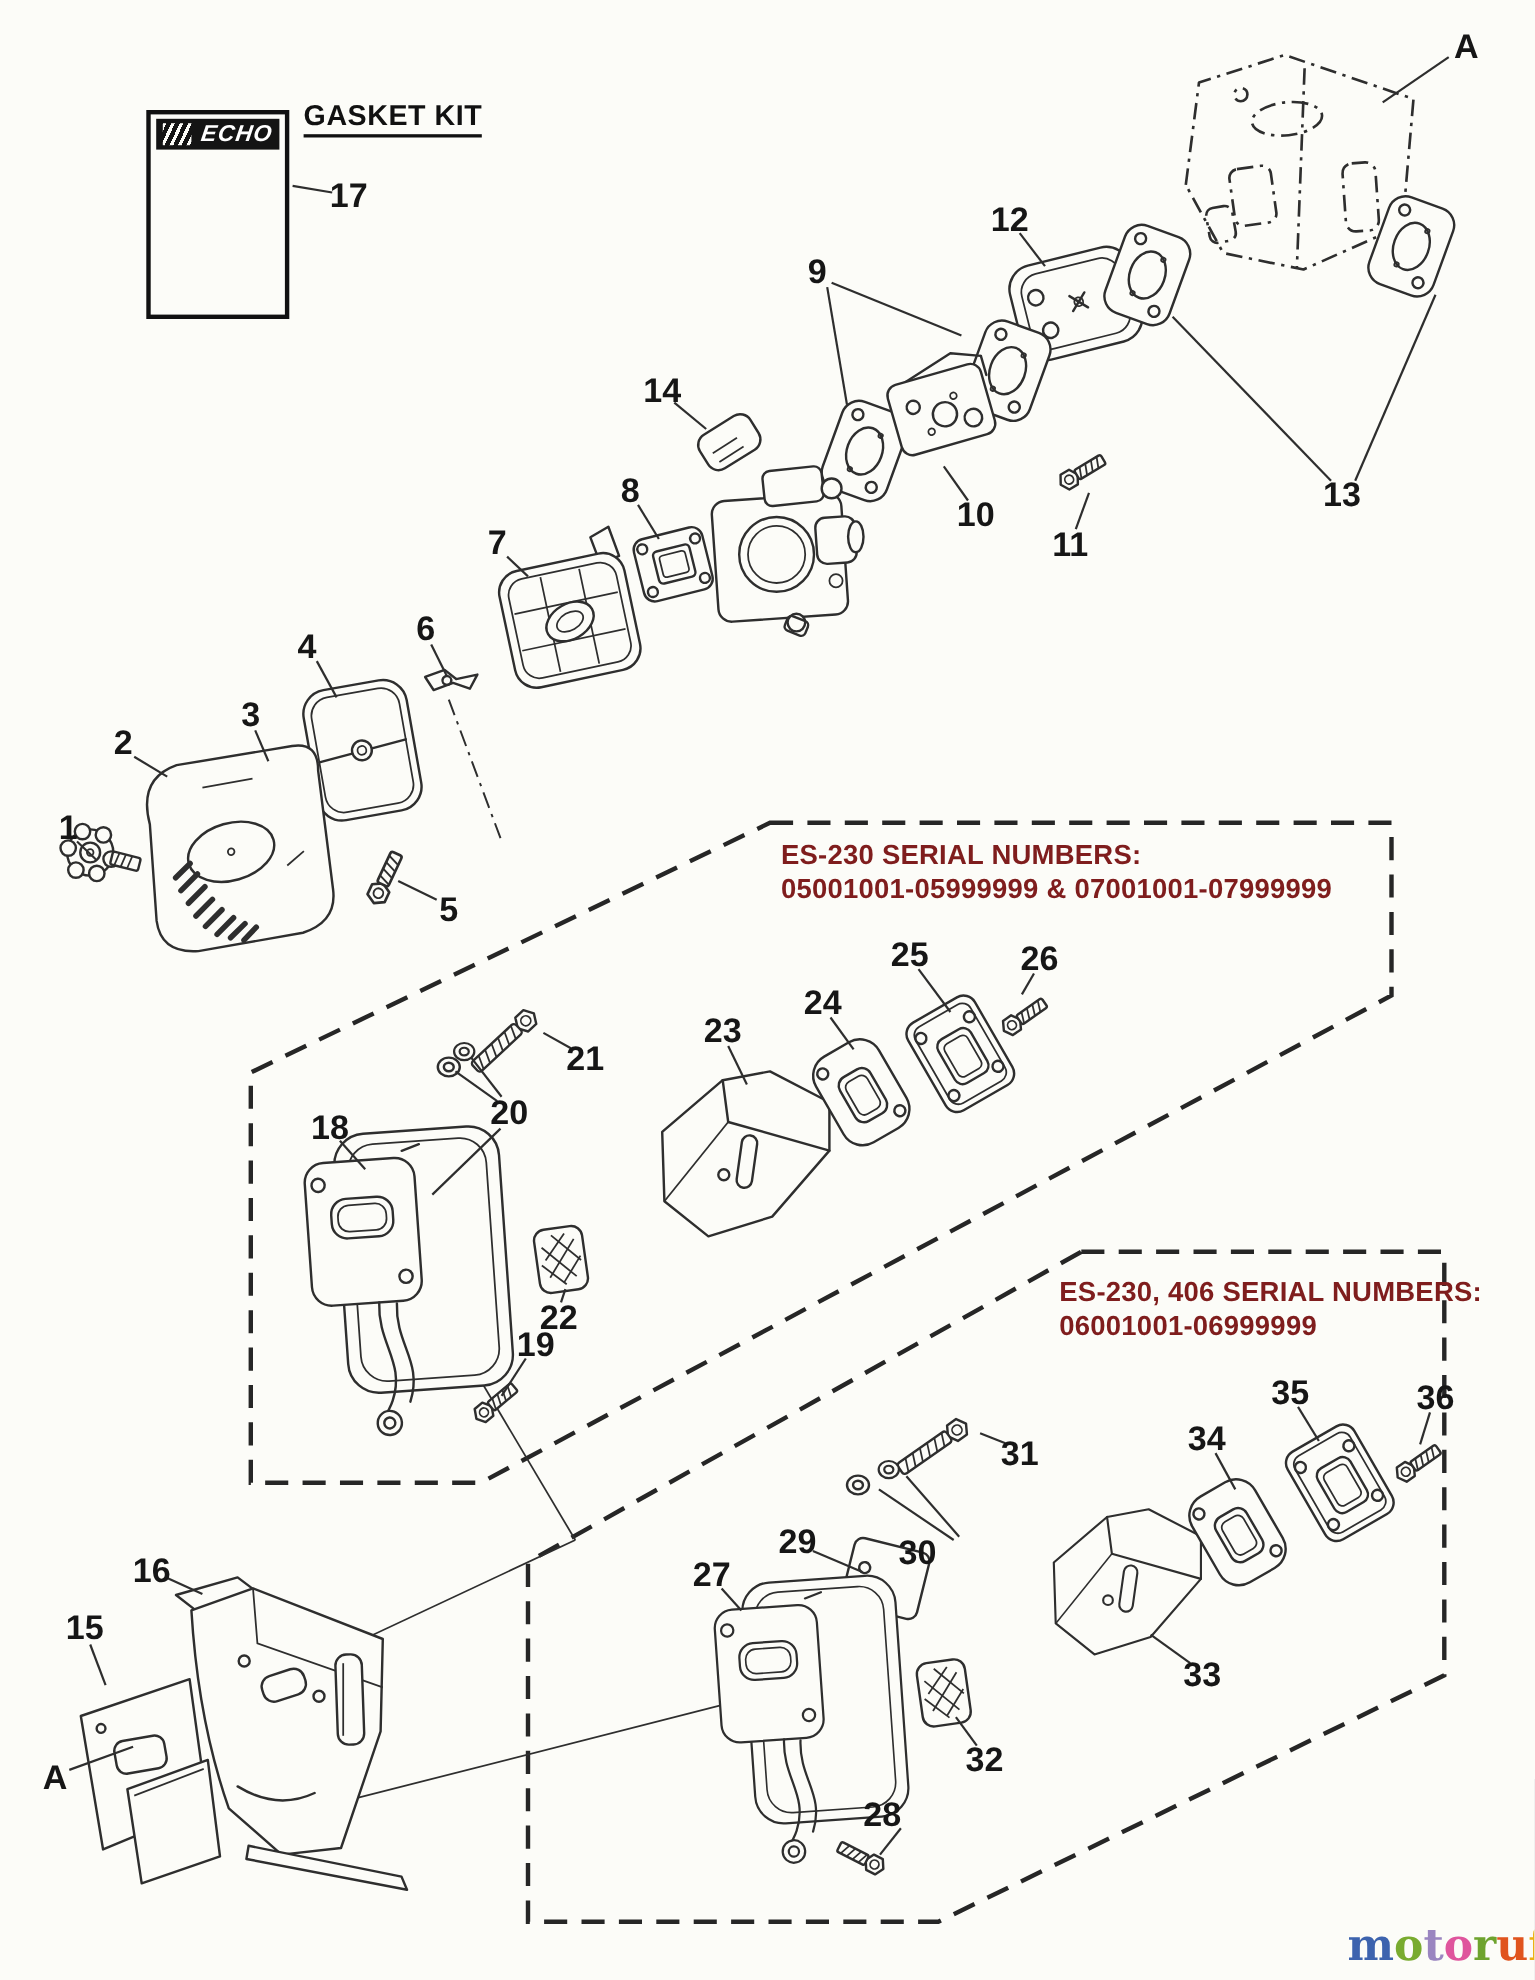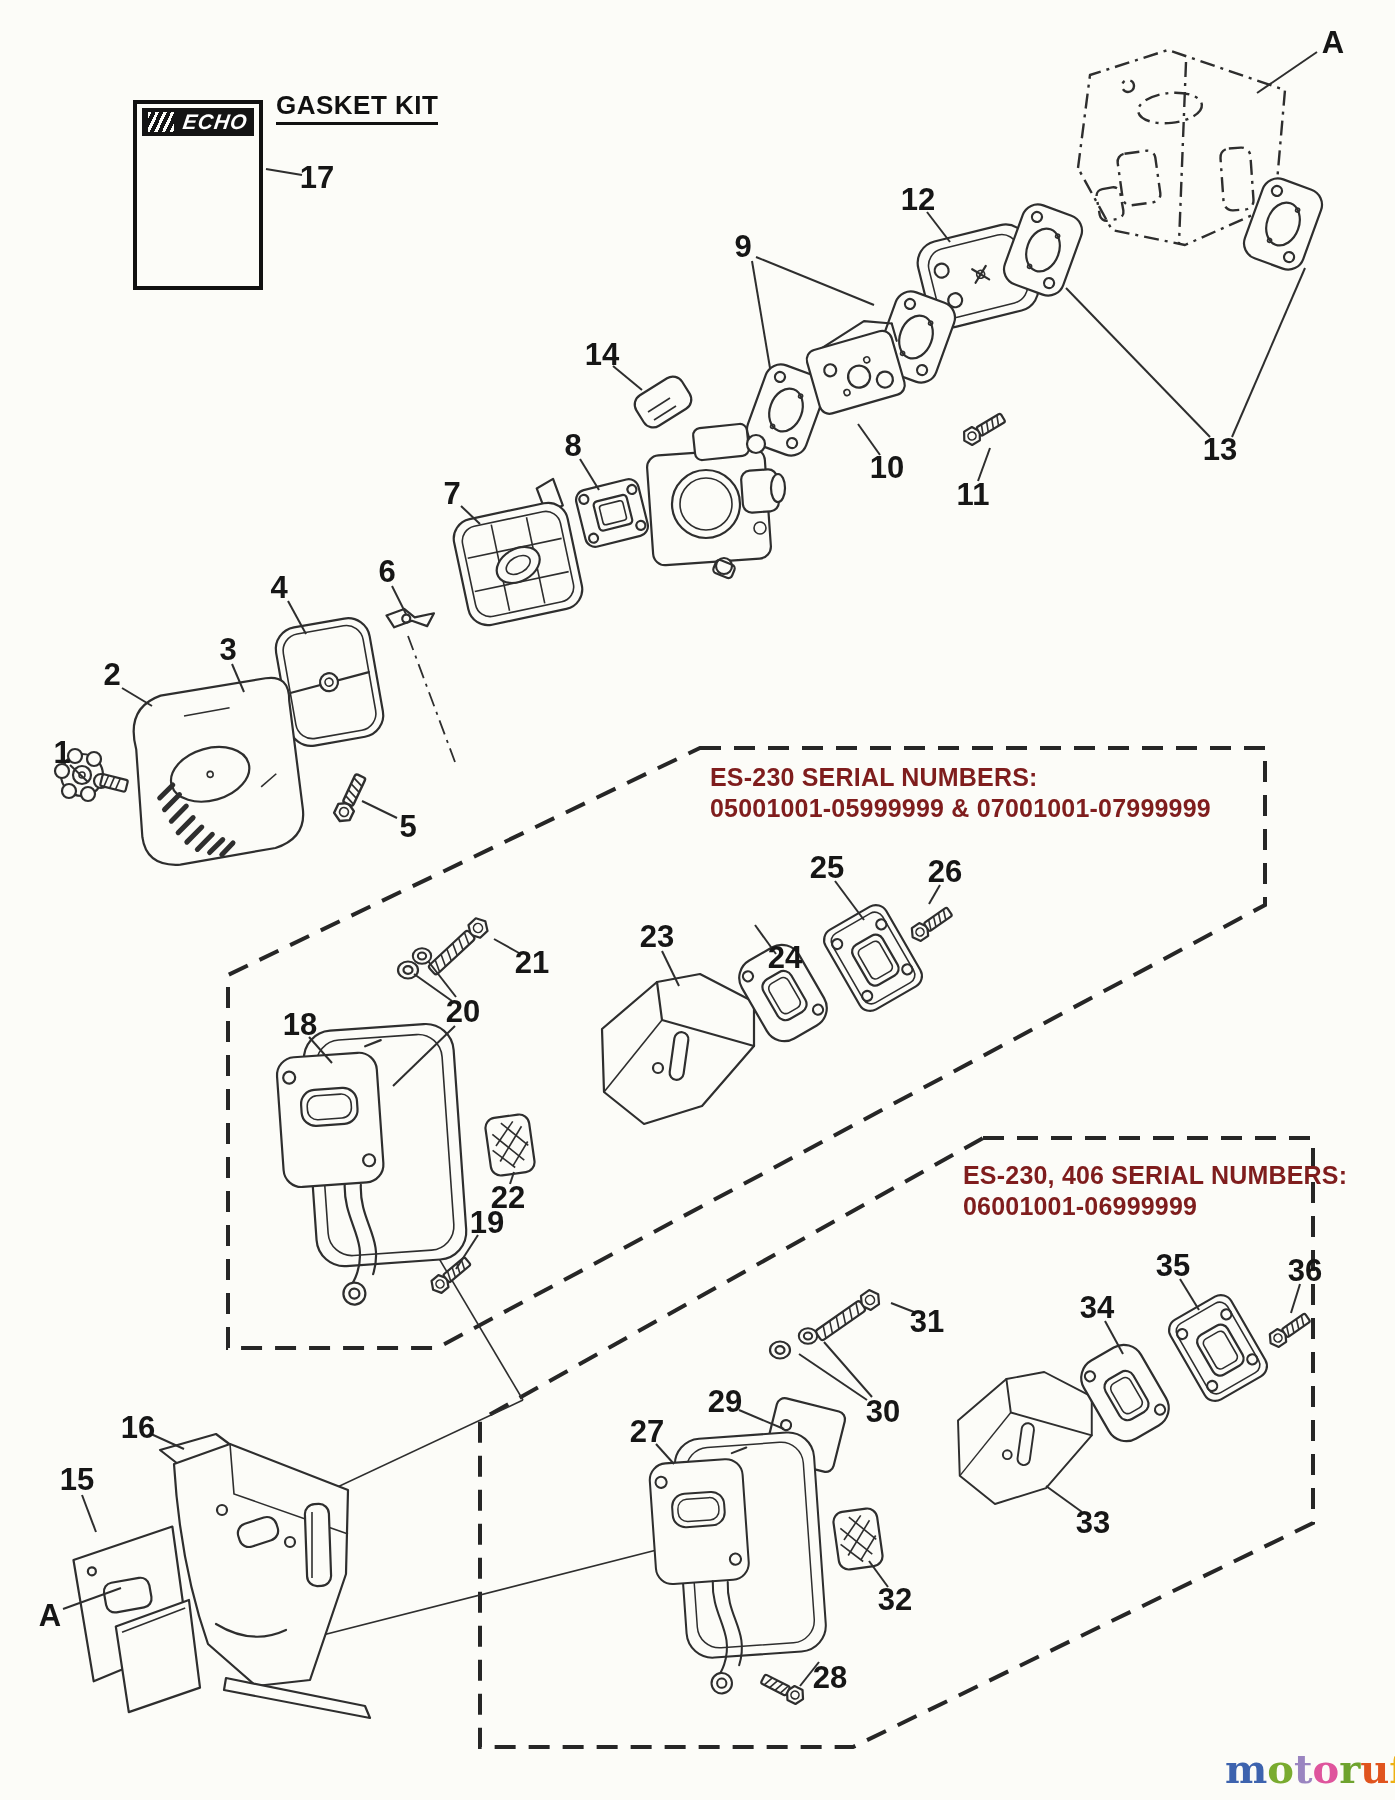--- a/index.html
+++ b/index.html
@@ -402,27 +402,27 @@
       <div class="plabel" style="left: 602px; top: 355px;">14</div>
       <div class="plabel" style="left: 77px; top: 1480px;">15</div>
       <div class="plabel" style="left: 138px; top: 1428px;">16</div>
       <div class="plabel" style="left: 317px; top: 178px;">17</div>
       <div class="plabel" style="left: 300px; top: 1025px;">18</div>
       <div class="plabel" style="left: 487px; top: 1223px;">19</div>
       <div class="plabel" style="left: 463px; top: 1012px;">20</div>
       <div class="plabel" style="left: 532px; top: 963px;">21</div>
       <div class="plabel" style="left: 508px; top: 1198px;">22</div>
       <div class="plabel" style="left: 657px; top: 937px;">23</div>
-      <div class="plabel" style="left: 785px; top: 912px; margin-top: 46px;">24</div>
+      <div class="plabel" style="left: 748px; top: 912px;">24</div>
       <div class="plabel" style="left: 827px; top: 868px;">25</div>
       <div class="plabel" style="left: 945px; top: 872px; text-align: center;">26</div>
       <div class="plabel" style="left: 647px; top: 1432px;">27</div>
-      <div class="plabel" style="left: 830px; top: 1650px; margin-top: 28px;">28</div>
+      <div class="plabel" style="left: 802px; top: 1650px;">28</div>
       <div class="plabel" style="left: 725px; top: 1402px;">29</div>
-      <div class="plabel" style="left: 883px; top: 1412px;">30</div>
+      <div class="plabel" style="left: 834px; top: 1412px;">30</div>
       <div class="plabel" style="left: 927px; top: 1322px; text-align: right;">31</div>
       <div class="plabel" style="left: 895px; top: 1600px;">32</div>
       <div class="plabel" style="left: 1093px; top: 1523px;">33</div>
       <div class="plabel" style="left: 1097px; top: 1308px;">34</div>
       <div class="plabel" style="left: 1173px; top: 1266px;">35</div>
       <div class="plabel" style="left: 1305px; top: 1271px;">36</div>
       <div class="plabel" style="left: 1333px; top: 43px;">A</div>
       <div class="plabel" style="left: 50px; top: 1616px;">A</div>
     </div>
 

